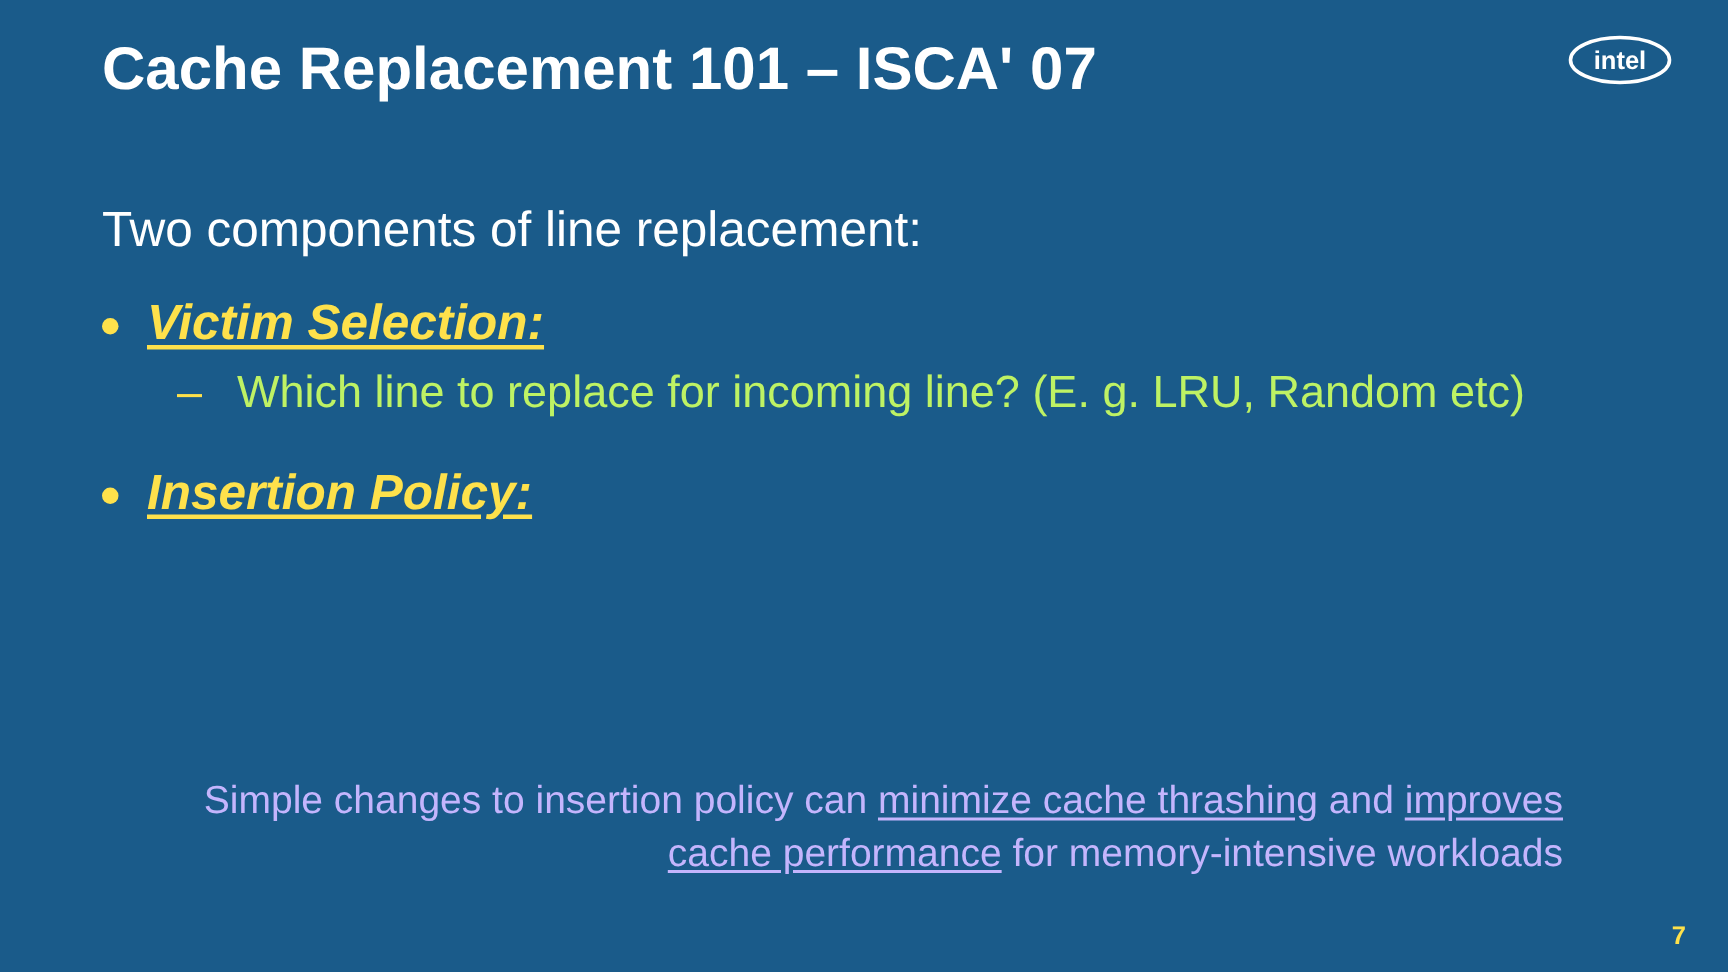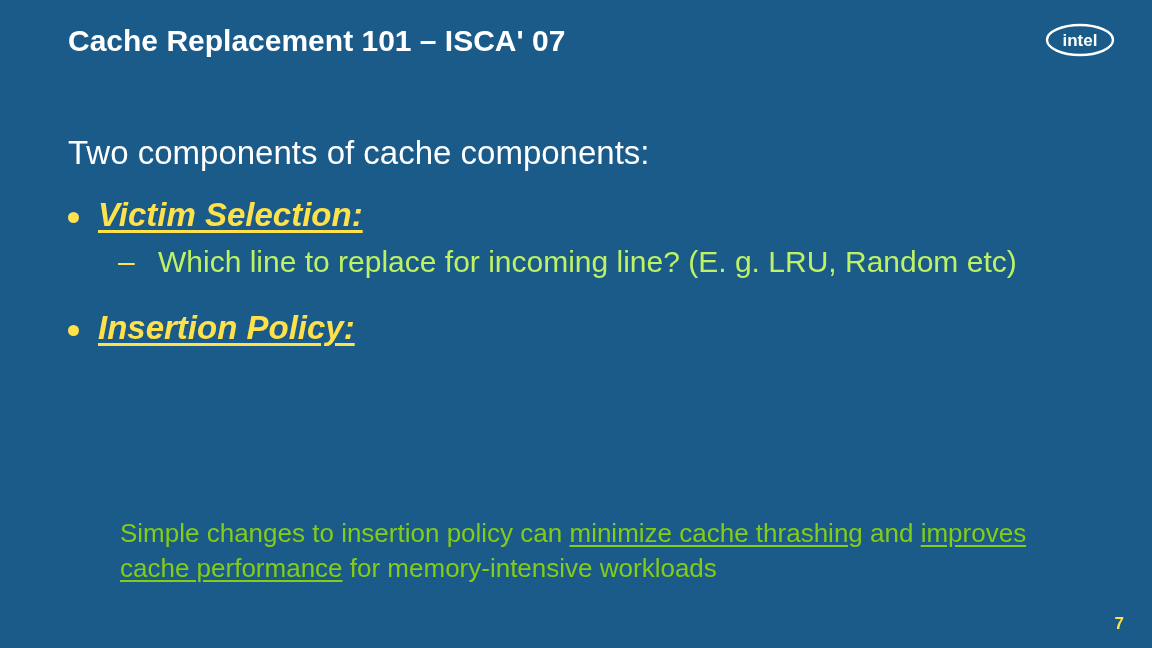--- a/index.html
+++ b/index.html
@@ -15,21 +15,21 @@
     position: relative;
     width: 1152px;
     height: 648px;
     background: #1a5b8a;
     box-sizing: border-box;
   }
   .title {
     position: absolute;
     top: 24px;
     left: 68px;
-    font-size: 30px;
+    font-size: 40px;
     font-weight: bold;
     color: #ffffff;
   }
   .logo {
     position: absolute;
     top: 22px;
     right: 36px;
   }
   .intro {
     position: absolute;
@@ -91,23 +91,23 @@
     left: 0px;
     top: 0;
     color: #fee14b;
     font-size: 30px;
   }
   .summary {
     position: absolute;
     bottom: 62px;
     left: 120px;
     right: 110px;
-    text-align: left;
+    text-align: right;
     font-size: 26px;
-    color: #84cc16;
+    color: #c4b5fd;
     line-height: 1.35;
   }
   .u { text-decoration: underline; text-underline-offset: 3px; }
   .pagenum {
     position: absolute;
     bottom: 14px;
     right: 28px;
     font-size: 17px;
     font-weight: bold;
     color: #fee14b;
@@ -120,21 +120,21 @@
 
   <div class="title">Cache Replacement 101 – ISCA' 07</div>
 
   <div class="logo" aria-label="intel">
     <svg width="72" height="36" viewBox="0 0 72 36">
       <ellipse cx="36" cy="18" rx="33" ry="15" fill="none" stroke="#ffffff" stroke-width="2.4"></ellipse>
       <text x="36" y="24" text-anchor="middle" font-family="Arial, sans-serif" font-size="17" font-weight="bold" fill="#ffffff">intel</text>
     </svg>
   </div>
 
-  <div class="intro">Two components of cache components:</div>
+  <div class="intro">Two components of line replacement:</div>
 
   <div class="body">
     <ul class="top">
       <li>
         <span class="heading">Victim Selection:</span>
         <ul class="sub">
           <li>Which line to replace for incoming line? (E. g. LRU, Random etc)</li>
         </ul>
       </li>
       <li>

